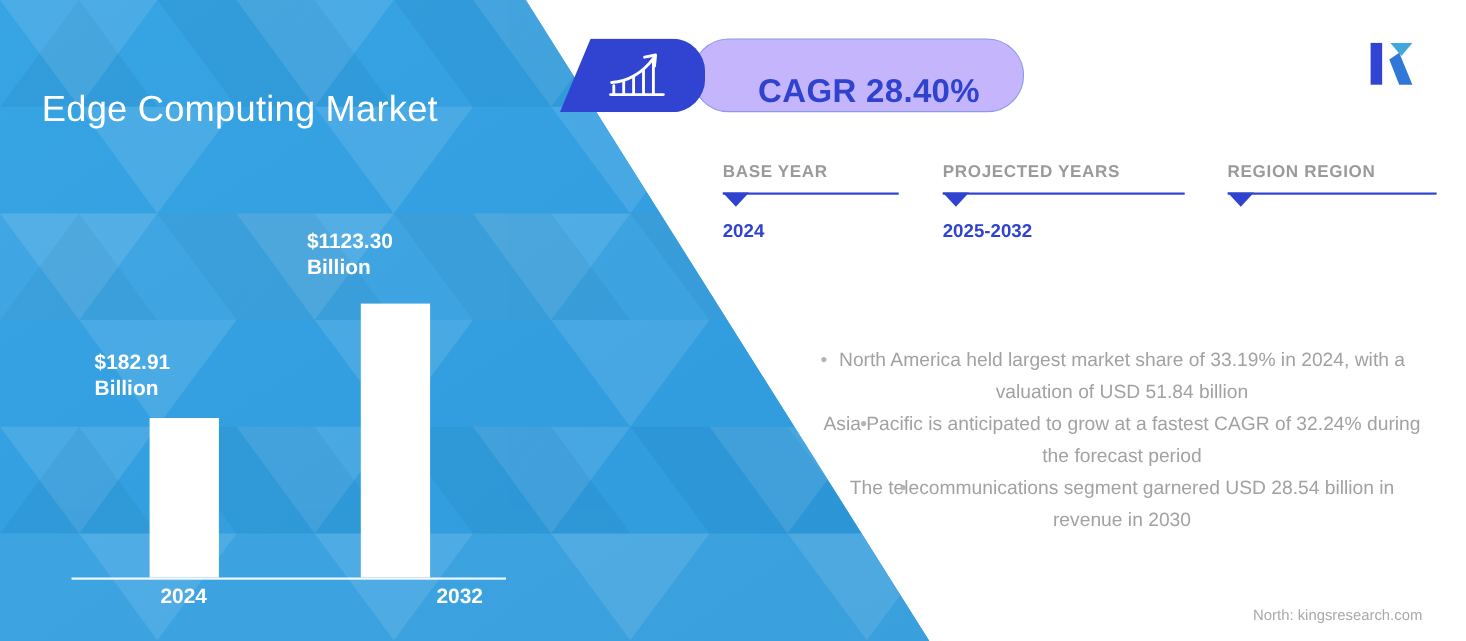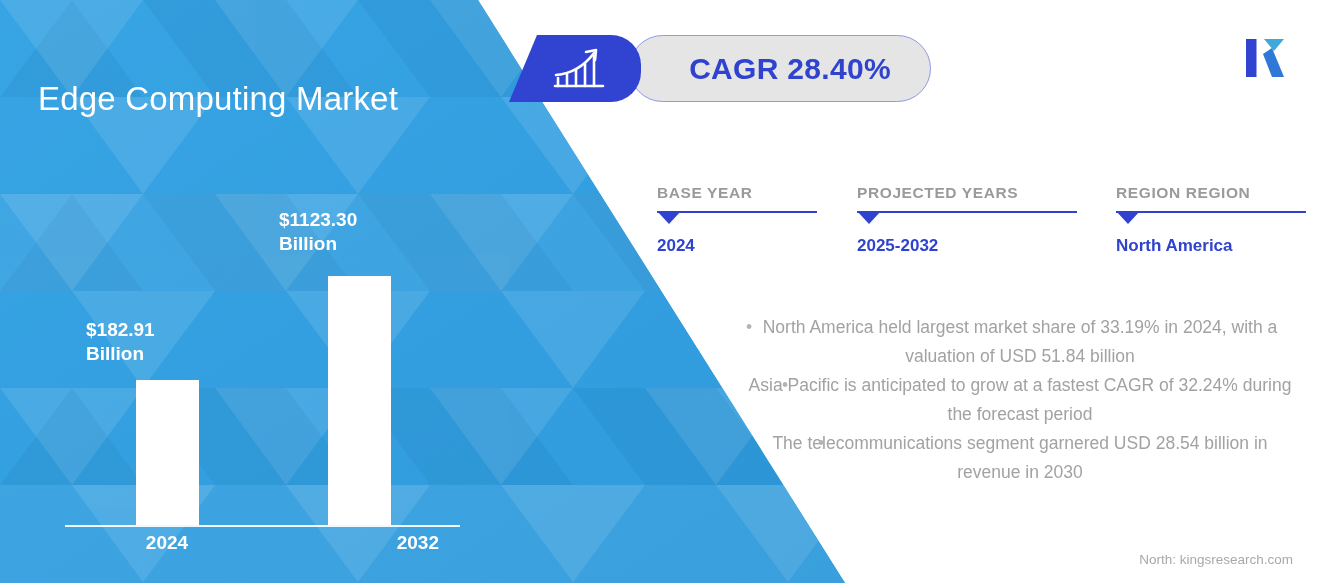--- a/index.html
+++ b/index.html
@@ -56,24 +56,24 @@
   }
 
   
   #cagr-badge {
     position:absolute; left:509px; top:35px;
     width:422px; height:67px;
   }
   #cagr-pill {
     position:absolute; left:120px; top:0;
     width:302px; height:67px;
-    background:#e5e5e5;
+    background:#c4b5fd;
     border:1.5px solid #8c9ae8;
     border-radius:34px;
-    display:flex; align-items:center; justify-content:center;
+    display:flex; align-items:flex-end; justify-content:center;
   }
   #cagr-text {
     font-size:30px; font-weight:bold; color:#2f43ce;
     letter-spacing:0.3px; white-space:nowrap;
     margin-left:20px;
   }
   #cagr-icon-block {
     position:absolute; left:0; top:0;
     width:132px; height:67px;
     background:#3043d1;
@@ -81,21 +81,21 @@
     border-bottom-right-radius:30px;
     clip-path: polygon(28px 0, 132px 0, 132px 67px, 0 67px);
     display:flex; align-items:center; justify-content:center;
   }
   #cagr-icon-block svg { display:block; margin-left:10px; }
 
   
   #logo { position:absolute; right:42px; top:32px; width:52px; height:52px; }
 
   
-  #stats { position:absolute; left:657px; top:148px; width:630px; height:90px;margin-top:36px; }
+  #stats { position:absolute; left:657px; top:148px; width:630px; height:90px; }
   .stat { position:absolute; top:0; }
   .stat-label {
     font-size:15.5px; font-weight:bold; color:#9a9a9a;
     letter-spacing:0.6px; white-space:nowrap;
   }
   .stat-rule {
     position:relative; margin-top:9px; height:2px;
     background:#2f43ce;
   }
   .stat-tri {
@@ -267,21 +267,20 @@
         <span class="stat-tri"></span>
       </div>
       <div class="stat-value">2025-2032</div>
     </div>
 
     <div class="stat" style="left:459px; width:190px;">
       <div class="stat-label">REGION REGION</div>
       <div class="stat-rule">
         <span class="stat-tri"></span>
       </div>
-      <div class="stat-value">North America</div>
     </div>
   </div>
 
   <div id="bullets">
     <div class="bullet-row">
       <span class="bullet-dot" style="left:6px;">•</span>
       <span class="bullet-text">North America held largest market share of 33.19% in 2024, with a valuation of USD 51.84 billion</span>
     </div>
     <div class="bullet-row">
       <span class="bullet-dot" style="left:42px;">•</span>

